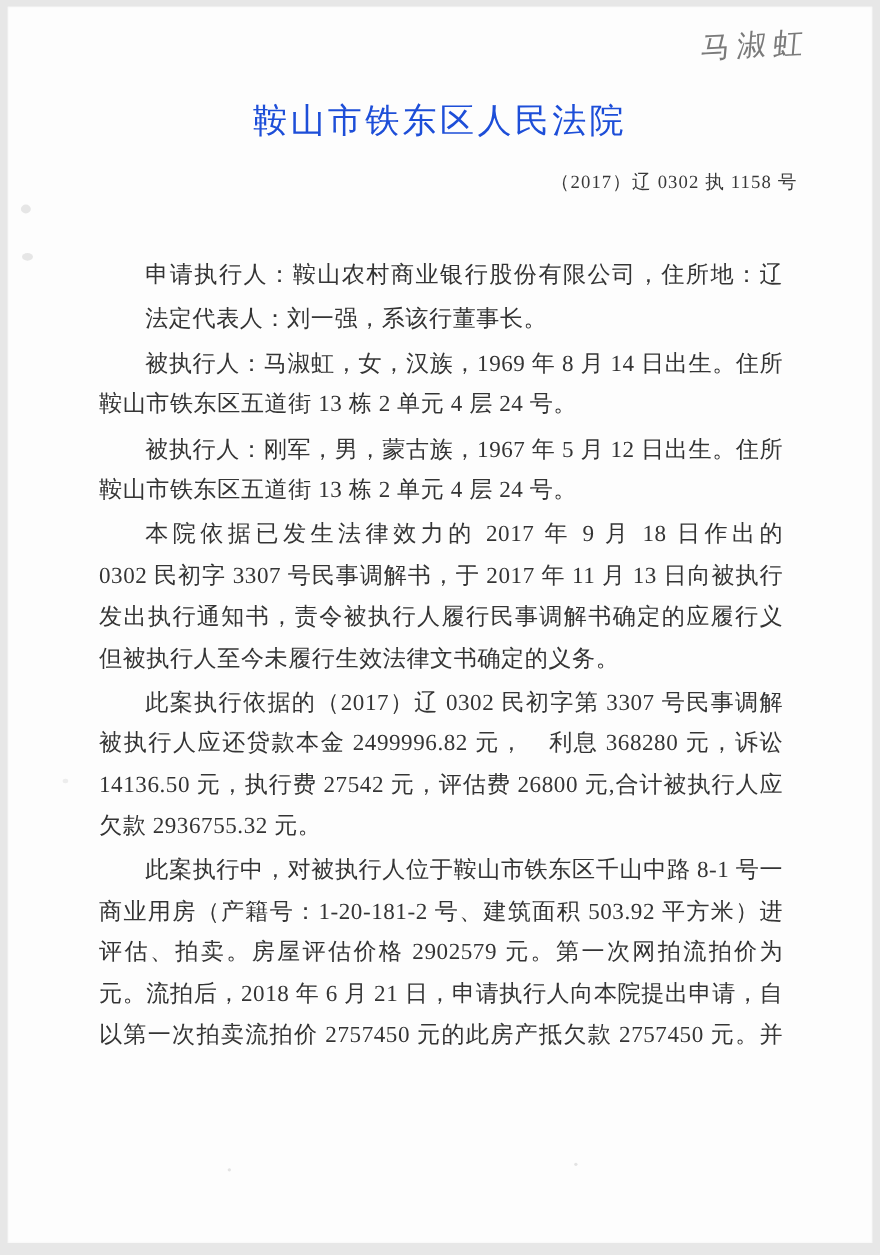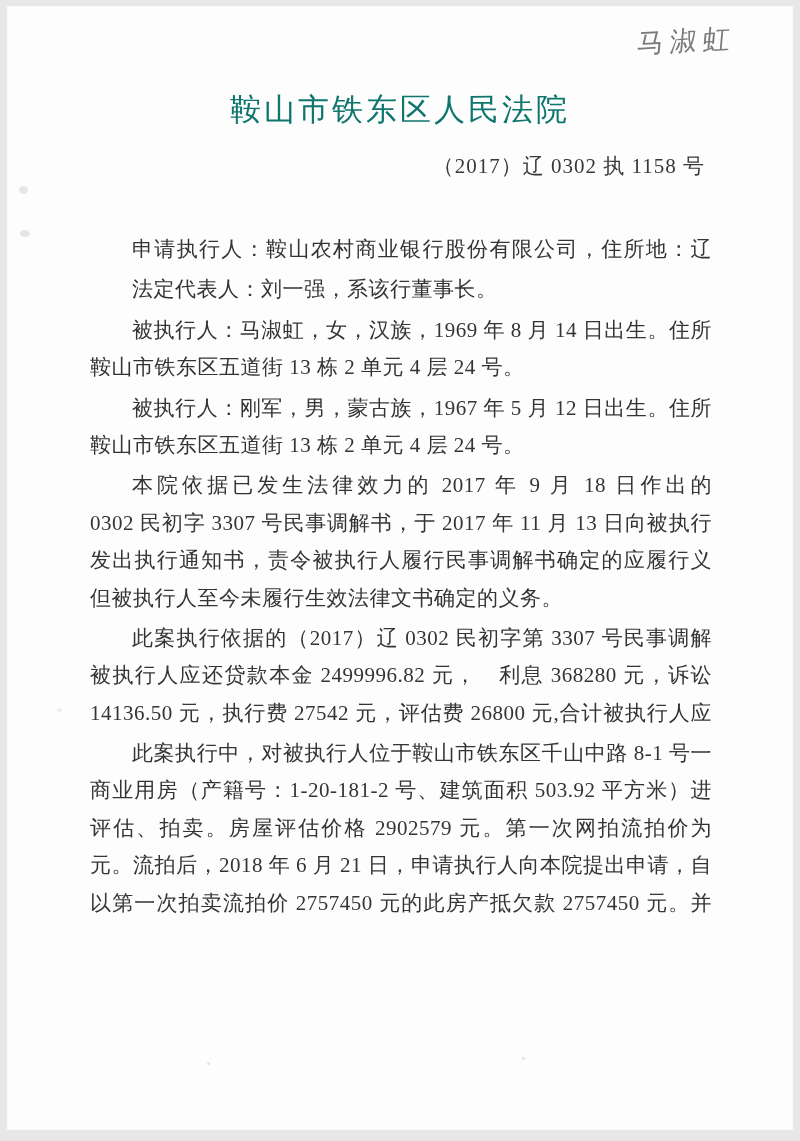--- a/index.html
+++ b/index.html
@@ -33,33 +33,33 @@
     font-family: "DejaVu Sans", sans-serif;
     font-size: 27px;
     letter-spacing: 6px;
     color: #7a7a7a;
     transform: rotate(-3deg) skewX(-8deg);
     white-space: nowrap;
   }
   .title-block {
     margin-top: 80px;
     text-align: center;
-    color: #0f766e;
+    color: #1d4ed8;
   }
   .title-line {
     font-size: 31px;
     line-height: 47px;
     letter-spacing: 3px;
     font-weight: 500;
   }
   .case-number {
     margin-top: 18px;
-    padding-right: 88px;
+    padding-right: 68px;
     text-align: right;
-    font-size: 21px;
+    font-size: 17px;
     line-height: 30px;
     color: #383838;
     letter-spacing: 1px;
   }
   .content {
     margin: 50px 81px 0 83px; 
     width: 622px;
     font-size: 21px;
     color: #343434;
   }
@@ -131,20 +131,21 @@
         <div class="line first">本院依据已发生法律效力的 2017 年 9 月 18 日作出的（2017）辽</div>
         <div class="line">0302 民初字 3307 号民事调解书，于 2017 年 11 月 13 日向被执行人</div>
         <div class="line">发出执行通知书，责令被执行人履行民事调解书确定的应履行义务，</div>
         <div class="line short">但被执行人至今未履行生效法律文书确定的义务。</div>
       </div>
 
       <div class="para">
         <div class="line first">此案执行依据的（2017）辽 0302 民初字第 3307 号民事调解书，</div>
         <div class="line">被执行人应还贷款本金 2499996.82 元，　利息 368280 元，诉讼费</div>
         <div class="line">14136.50 元，执行费 27542 元，评估费 26800 元,合计被执行人应付</div>
+        <div class="line short">欠款 2936755.32 元。</div>
       </div>
 
       <div class="para">
         <div class="line first">此案执行中，对被执行人位于鞍山市铁东区千山中路 8-1 号一处</div>
         <div class="line">商业用房（产籍号：1-20-181-2 号、建筑面积 503.92 平方米）进行</div>
         <div class="line">评估、拍卖。房屋评估价格 2902579 元。第一次网拍流拍价为 2757450</div>
         <div class="line">元。流拍后，2018 年 6 月 21 日，申请执行人向本院提出申请，自愿</div>
         <div class="line">以第一次拍卖流拍价 2757450 元的此房产抵欠款 2757450 元。并同意</div>
       </div>
 

